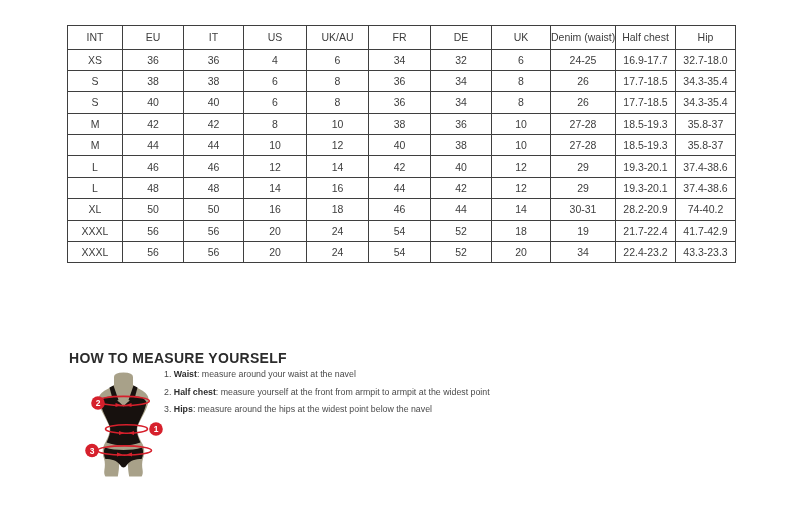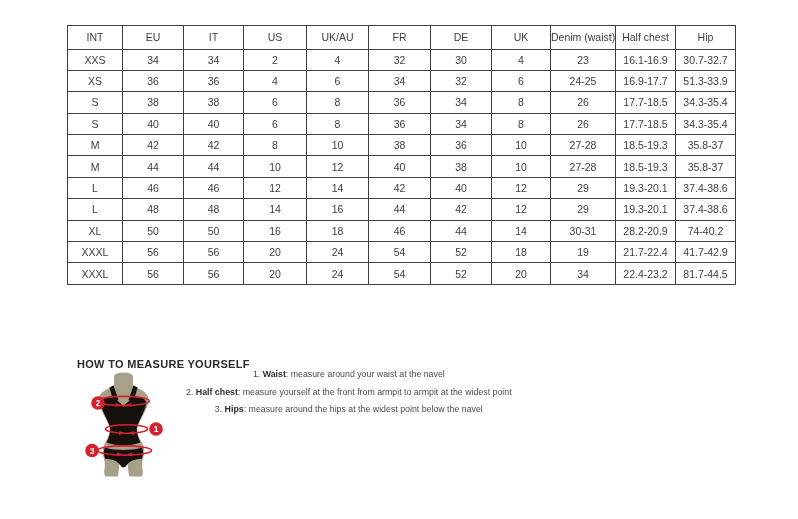--- a/index.html
+++ b/index.html
@@ -40,44 +40,43 @@
     overflow: hidden;
   }
   table.size-table th { height: 22.5px; }
   table.size-table td { height: 20.4px; }
 
   
   .measure-heading {
     position: absolute;
     left: 65px;
     top: 346px;
-    margin: 12px;
-    font-size: 11px;
+    margin: 4px;
+    font-size: 14px;
     font-weight: bold;
     letter-spacing: 0.3px;
     color: #2b2b2b;
   }
   .figure-wrap {
     position: absolute;
     left: 84px;
     top: 370px;
     width: 90px;
     height: 110px;
   }
   ol.instructions {
     position: absolute;
-    left: 186px;
+    left: 164px;
     top: 369px;
     margin: 0;
     padding: 0;
     list-style: none;
     font-size: 8.8px;
     line-height: 10.5px;
     color: #4a4a4a;
-    text-align: center;
   }
   ol.instructions li { margin-bottom: 7px; }
   ol.instructions b { color: #2e2e2e; }
   .badge-num {
     font-family: "Liberation Sans", sans-serif;
     font-size: 8.5px;
     font-weight: bold;
   }
 </style>
 </head>
@@ -109,44 +108,31 @@
           <th>FR</th>
           <th>DE</th>
           <th>UK</th>
           <th>Denim (waist)</th>
           <th>Half chest</th>
           <th>Hip</th>
         </tr>
       </thead>
     <tbody>
         <tr>
-          <td>XXS</td>
-          <td>34</td>
-          <td>34</td>
-          <td>2</td>
-          <td>4</td>
-          <td>32</td>
-          <td>30</td>
-          <td>4</td>
-          <td>23</td>
-          <td>16.1-16.9</td>
-          <td>30.7-32.7</td>
-        </tr>
-        <tr>
           <td>XS</td>
           <td>36</td>
           <td>36</td>
           <td>4</td>
           <td>6</td>
           <td>34</td>
           <td>32</td>
           <td>6</td>
           <td>24-25</td>
           <td>16.9-17.7</td>
-          <td>51.3-33.9</td>
+          <td>32.7-18.0</td>
         </tr>
         <tr>
           <td>S</td>
           <td>38</td>
           <td>38</td>
           <td>6</td>
           <td>8</td>
           <td>36</td>
           <td>34</td>
           <td>8</td>
@@ -249,21 +235,21 @@
           <td>XXXL</td>
           <td>56</td>
           <td>56</td>
           <td>20</td>
           <td>24</td>
           <td>54</td>
           <td>52</td>
           <td>20</td>
           <td>34</td>
           <td>22.4-23.2</td>
-          <td>81.7-44.5</td>
+          <td>43.3-23.3</td>
         </tr>
       </tbody>
   </table>
 
   <h2 class="measure-heading">HOW TO MEASURE YOURSELF</h2>
 
   <div class="figure-wrap">
     <svg width="90" height="110" viewBox="0 0 90 110" xmlns="http://www.w3.org/2000/svg">
 
       <path d="M30,15 L30,7 Q30,2.5 39.5,2.5 Q49,2.5 49,7 L49,15

